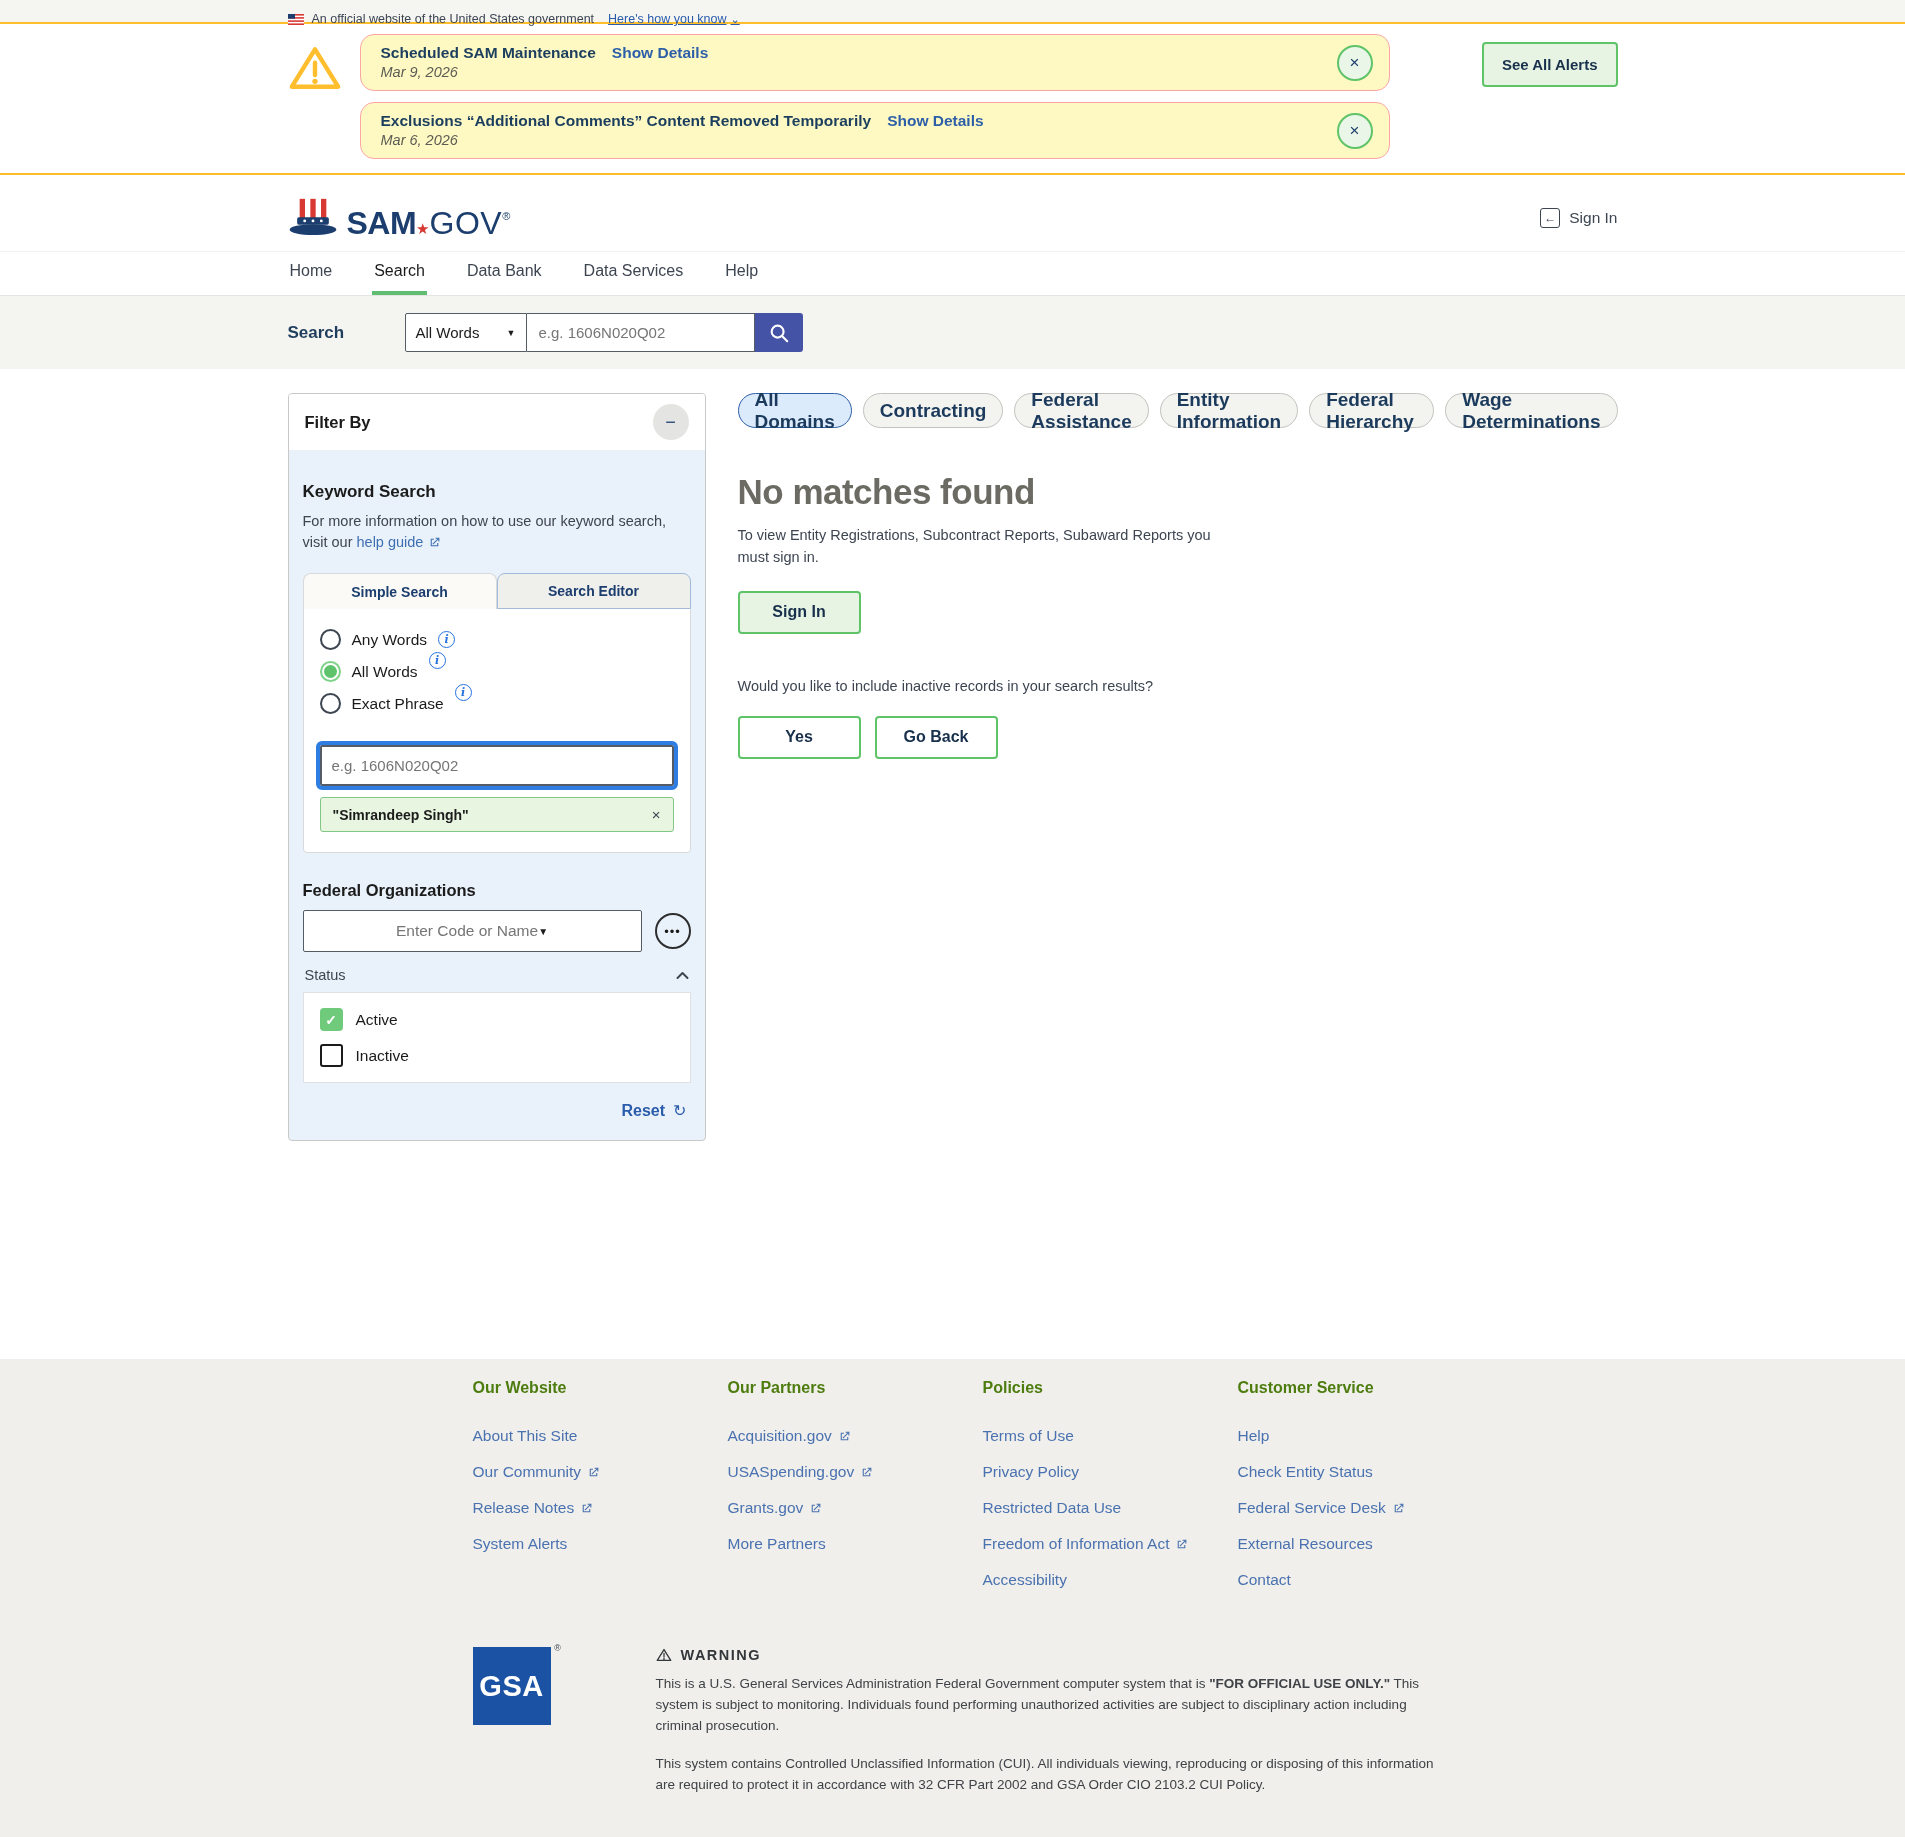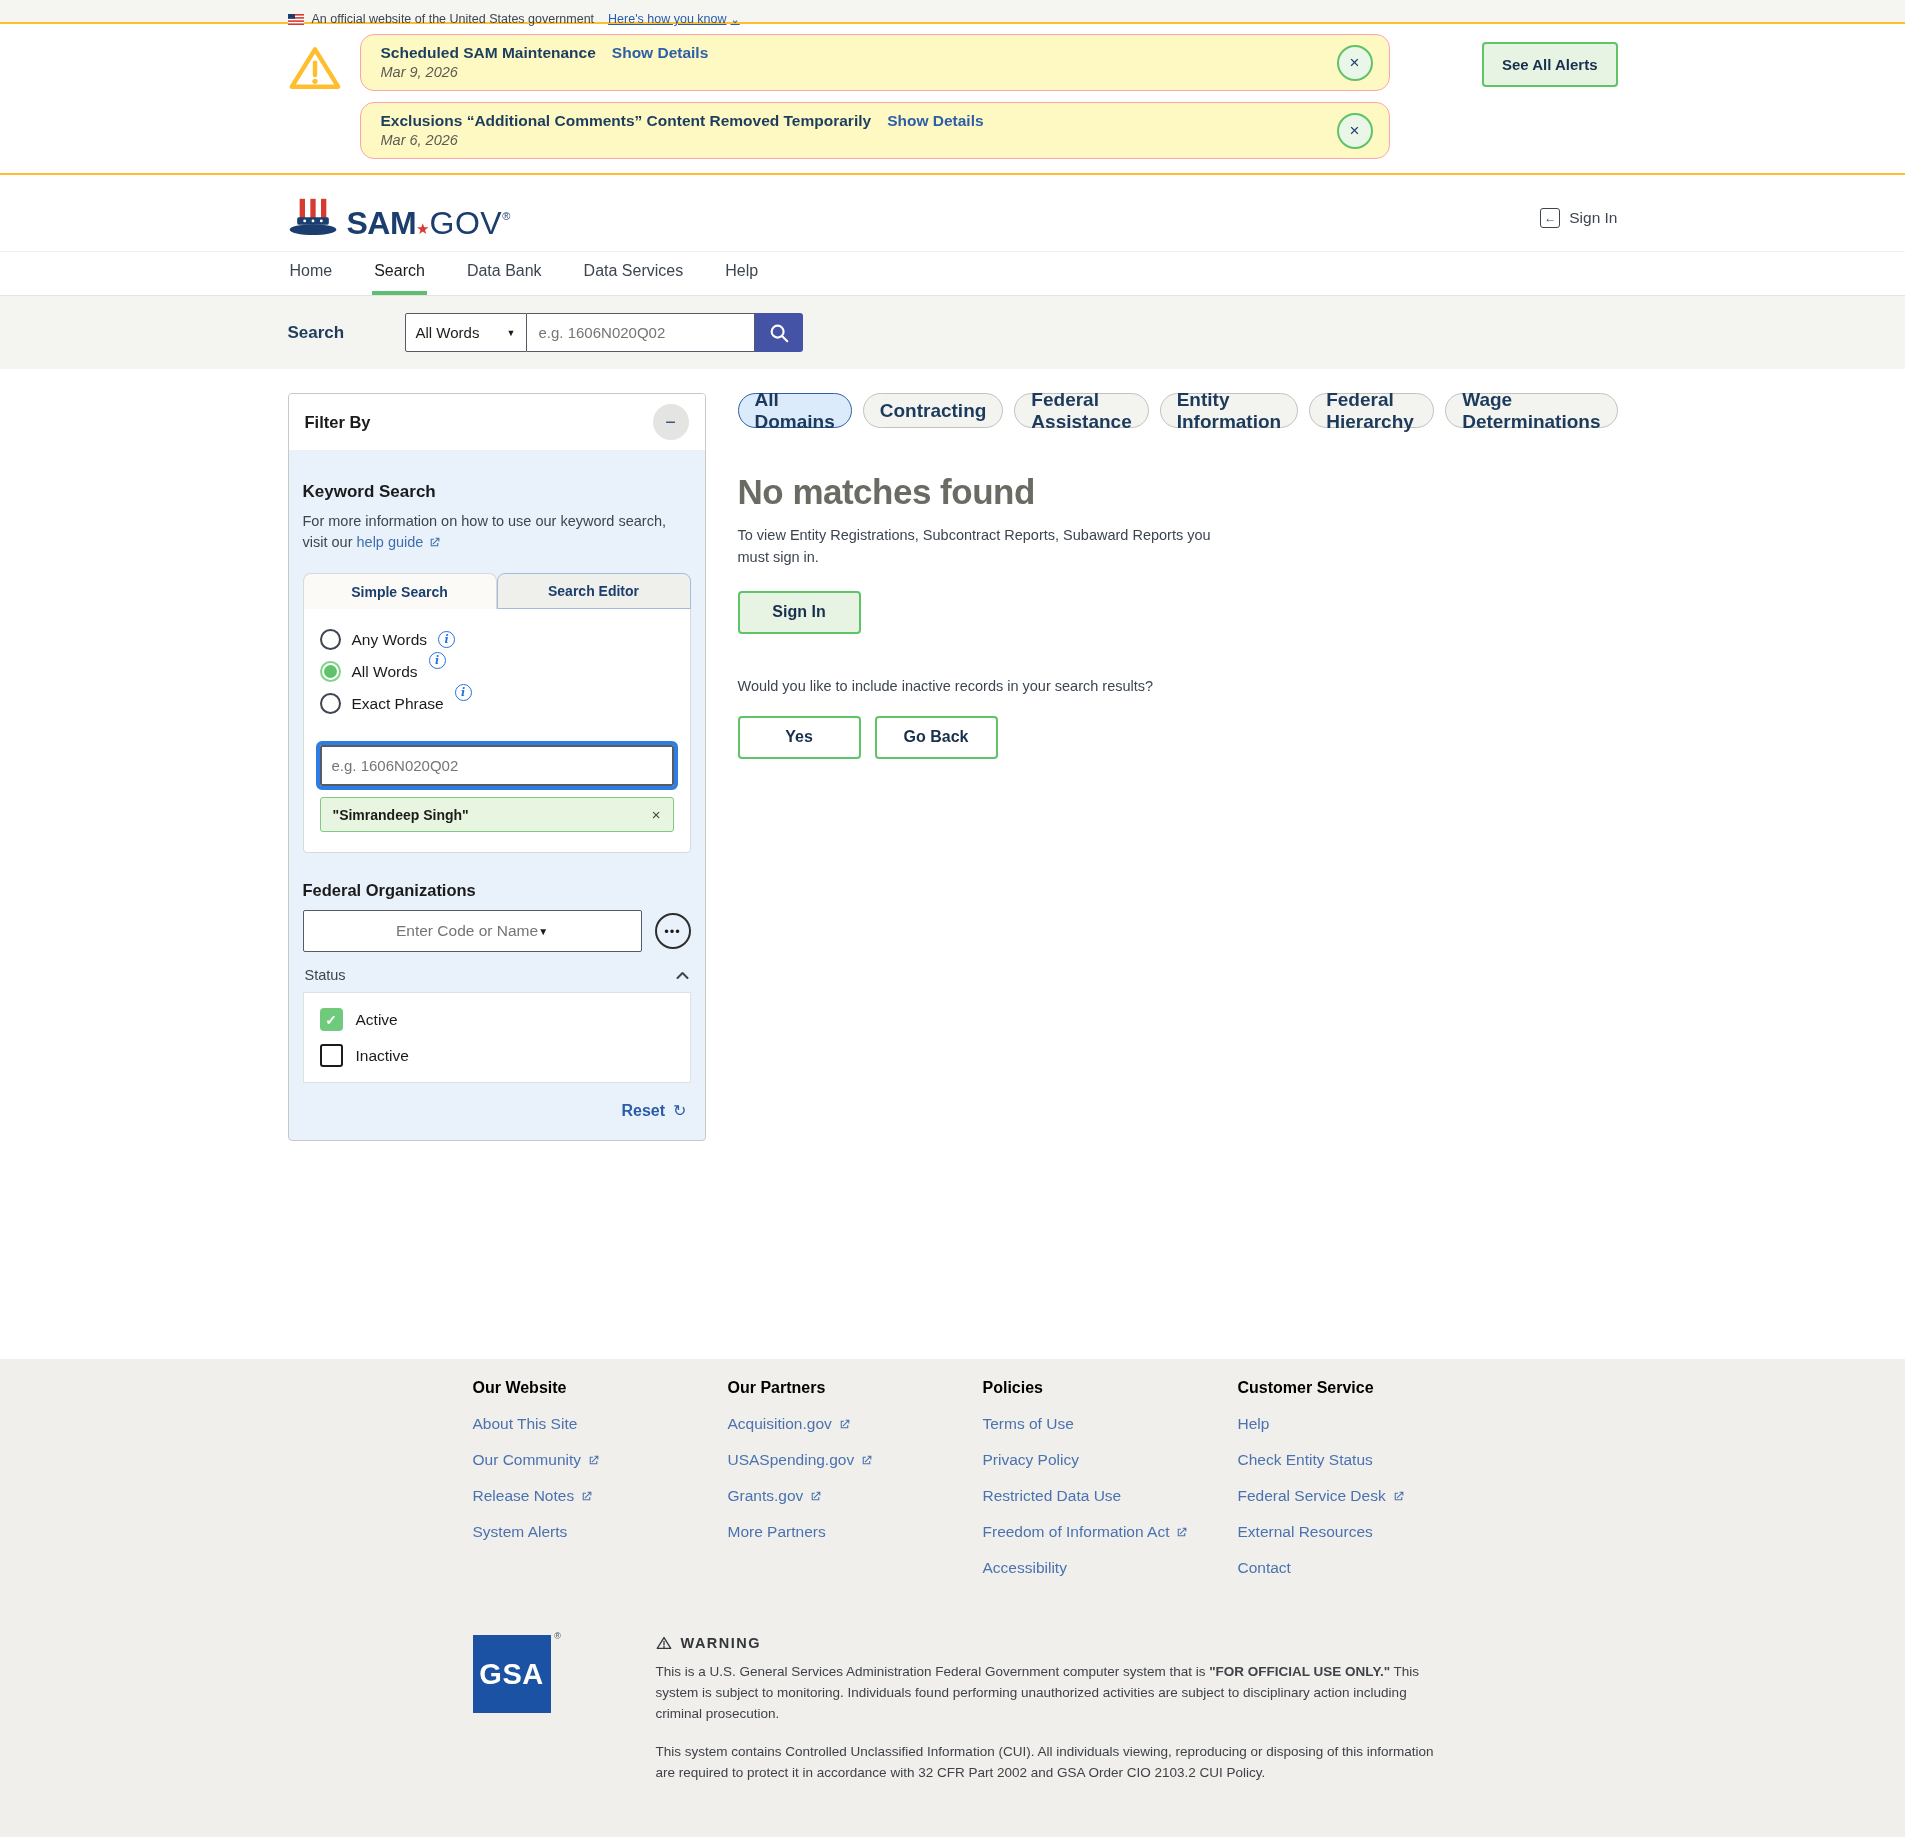--- a/index.html
+++ b/index.html
@@ -132,21 +132,21 @@
     background: #fff; font-family: inherit; cursor: pointer; padding: 0 18px; }
   .btn.green-bg { background: #e7f4e4; }
   .signin-btn-wrap { margin-bottom: 44px; }
   .question { font-size: 14.5px; margin-bottom: 22px; }
   .btn-row { display: flex; gap: 14px; }
 
   
   .site-footer { background: #f0efeb; padding: 20px 0 42px; }
   .footer-cols { display: flex; padding-left: 185px; }
   .footer-col { width: 255px; }
-  .col-title { font-size: 16px; font-weight: bold; color: #000000; margin-bottom: 18px; }
+  .col-title { font-size: 16px; font-weight: bold; color: #4d7c0f; margin-bottom: 30px; }
   .flink { display: flex; align-items: center; gap: 6px; color: #4a72b0; font-size: 15.5px; margin-bottom: 18px; }
   .gsa-row { margin-top: 40px; padding-left: 185px; display: flex; gap: 105px; align-items: flex-start; }
   .gsa-logo { width: 78px; height: 78px; background: #1c52a3; color: #fff; font-weight: bold; font-size: 29px;
     display: flex; align-items: center; justify-content: center; position: relative; letter-spacing: 0.5px; flex-shrink: 0; }
   .gsa-reg { position: absolute; top: -4px; right: -11px; font-size: 9px; color: #3d4551; font-weight: normal; }
   .warning-block { width: 800px; font-size: 13.5px; color: #3f4247; }
   .warning-title { display: flex; align-items: center; gap: 9px; font-weight: bold; font-size: 14.5px;
     letter-spacing: 1.5px; margin-bottom: 11px; color: #33373b; }
   .warning-block p { line-height: 1.55; margin-bottom: 17px; }
 </style>

